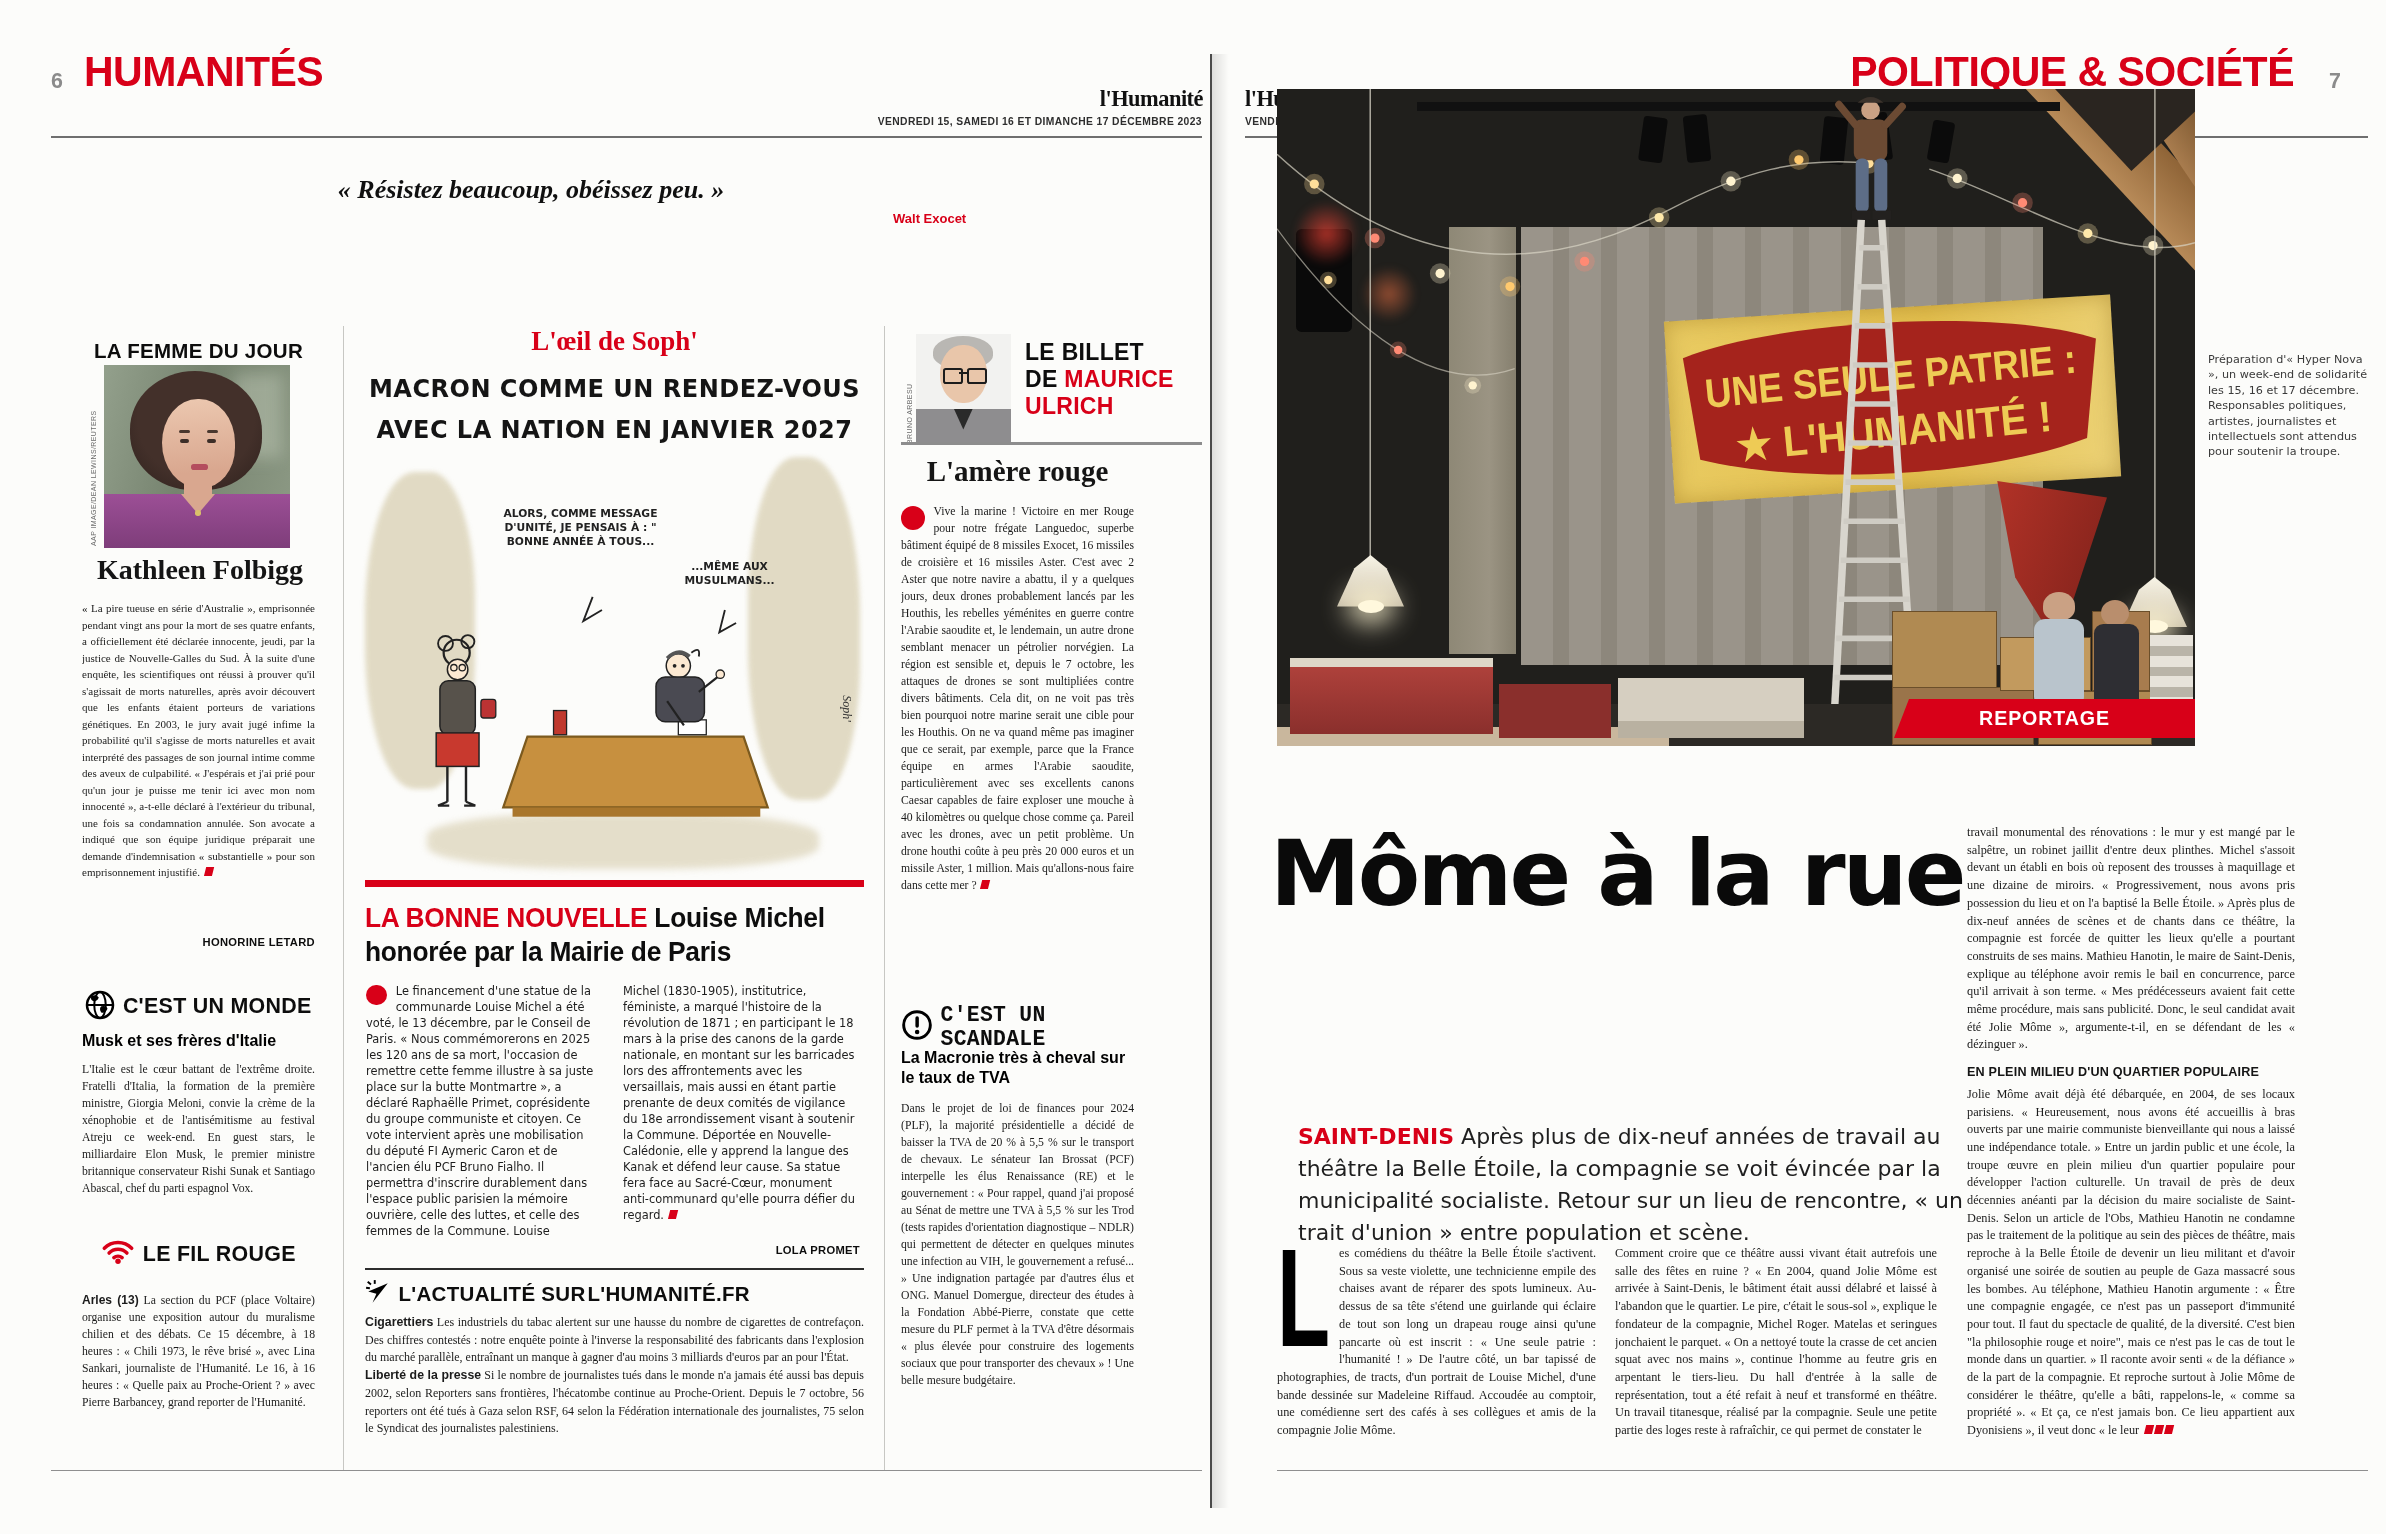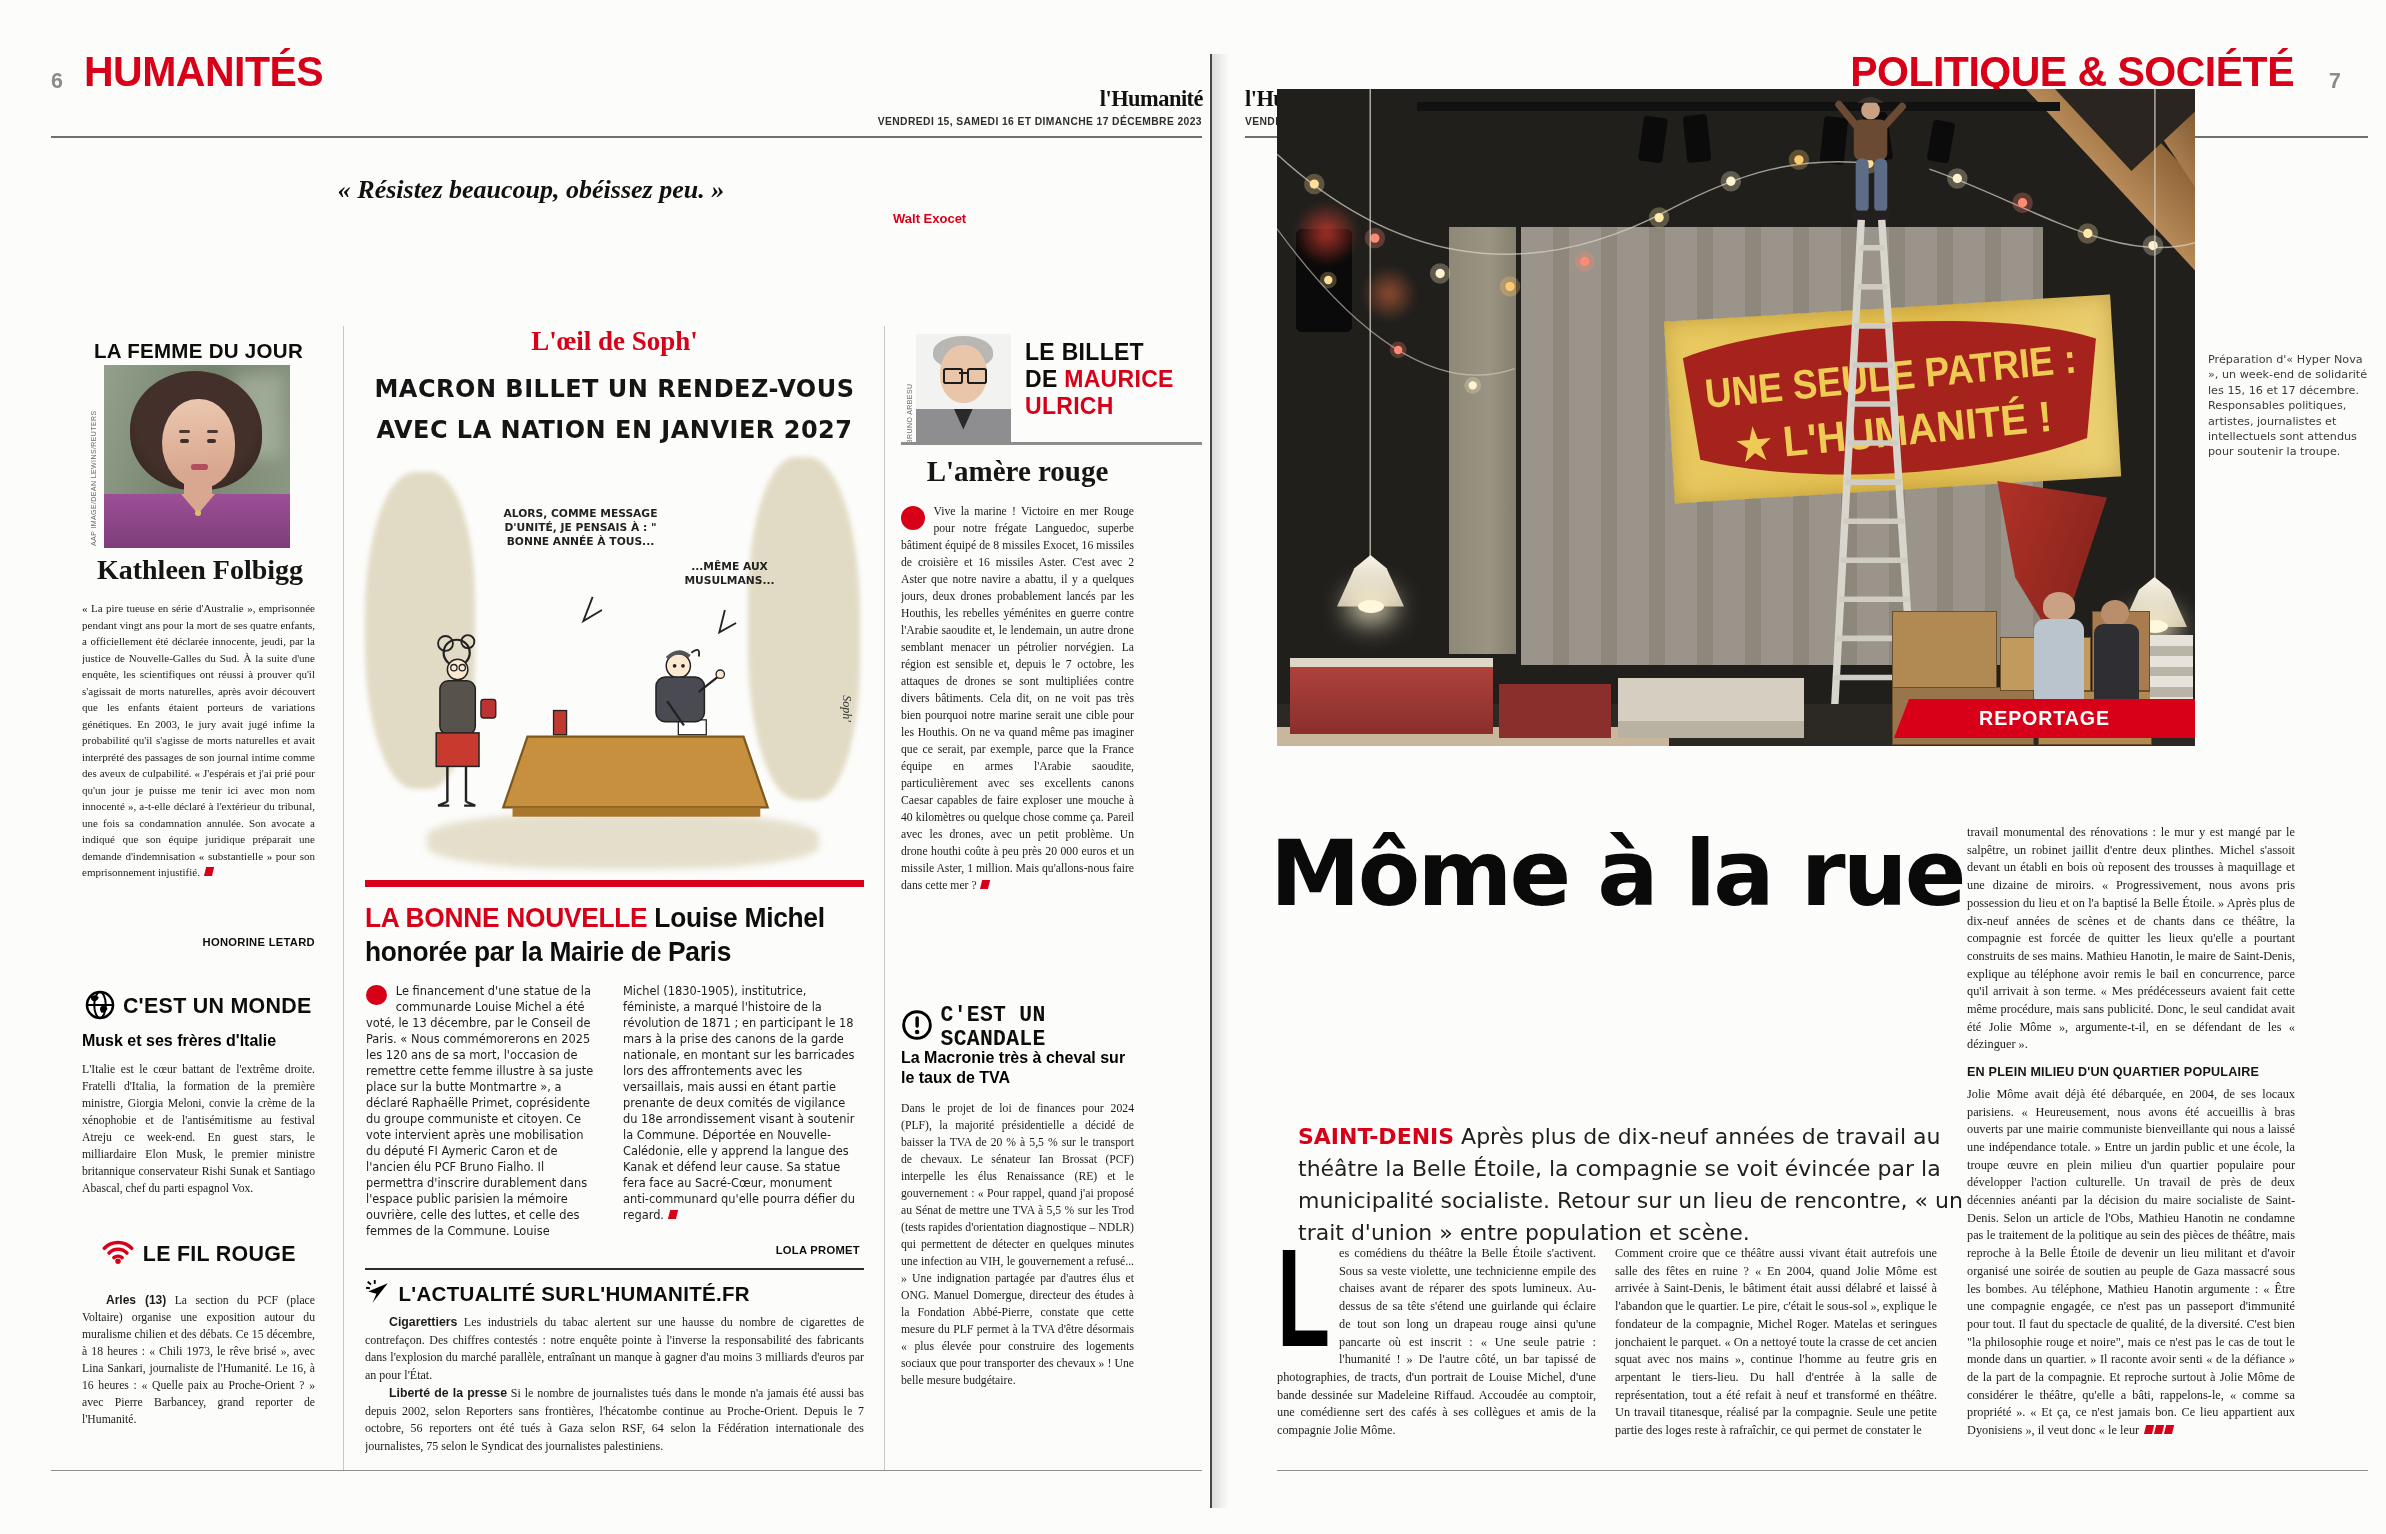--- a/index.html
+++ b/index.html
@@ -14,21 +14,21 @@
   .masthead{font-family:"Liberation Serif",serif;font-weight:900;font-size:22.4px;letter-spacing:-0.5px;color:#111;}
   .dateline{font-weight:700;font-size:10.3px;letter-spacing:0.4px;color:#2e2e2e;}
   .hrule{background:#6f6f6f;height:1.9px;}
   .kick{font-weight:800;letter-spacing:0.3px;color:#0d0d0d;}
   .body{font-family:"Liberation Serif",serif;font-size:11.7px;line-height:17px;text-align:justify;color:#1b1b1b;hyphens:auto;overflow:hidden;}
   .byline{font-weight:800;font-size:11.2px;letter-spacing:0.3px;text-align:right;color:#0d0d0d;}
   .subhead{font-weight:700;font-size:16px;line-height:19.6px;color:#000;}
   .endmark{display:inline-block;width:8.4px;height:9.3px;background:#d80018;transform:skewX(-14deg);margin-left:4.7px;vertical-align:baseline;}
   .vrule{background:#c7c7c3;width:0.9px;}
   .vcredit{writing-mode:vertical-rl;transform:rotate(180deg);font-size:7px;letter-spacing:0.4px;color:#6b6b6b;white-space:nowrap;}
-  .leadin{font-family:"Liberation Sans",sans-serif;font-weight:700;margin-left:24px;}
+  .leadin{font-family:"Liberation Sans",sans-serif;font-weight:700;}
   .bn-bullet{display:inline-block;width:20.5px;height:20.5px;border-radius:50%;background:#d80018;margin:1.9px 9.3px 0 0;float:left;}
   .dropcap{float:left;width:62px;height:114px;font:800 140px/106px "Liberation Sans",sans-serif;color:#000;transform:scaleX(.62);transform-origin:0 0;}
   .bubble{font-family:"DejaVu Sans",sans-serif;font-weight:700;font-size:10.7px;line-height:1.3;text-align:center;color:#222;}
   .pendant{clip-path:polygon(50% 0,74% 22%,100% 86%,0 86%,26% 22%);background:linear-gradient(#f8f4e7,#d4cbb7 70%,#b7ad99);}
 </style>
 </head>
 <body>
 
 <div class="spread">
 
@@ -85,21 +85,21 @@
           <path d="M5.5,11 a9,9 0 0 1 13,0" stroke="#d80018" stroke-width="2.6" fill="none" stroke-linecap="round"></path>
           <path d="M9,14.4 a4.6,4.6 0 0 1 6,0" stroke="#d80018" stroke-width="2.6" fill="none" stroke-linecap="round"></path>
           <circle cx="12" cy="17" r="2" fill="#d80018"></circle>
         </svg></span>
     <span class="kick" style="font-size:21.4px;">LE FIL ROUGE</span>
   </div>
   <p class="abs body" style="left:82px;top:1292px;width:233px;height:163px;margin:0;"><span class="leadin" style="font-size:12px;">Arles (13)</span><span> La section du PCF (place Voltaire) organise une exposition autour du muralisme chilien et des débats. Ce 15 décembre, à 18 heures : « Chili 1973, le rêve brisé », avec Lina Sankari, journaliste de l'Humanité. Le 16, à 16 heures : « Quelle paix au Proche-Orient ? » avec Pierre Barbancey, grand reporter de l'Humanité.</span></p>
 
   <div class="abs serif red" style="left:365px;top:326px;width:499px;text-align:center;font-size:27px;font-weight:700;">L'œil de Soph'</div>
   <div class="abs" style="left:365px;top:369px;width:499px;text-align:center;font-family:'DejaVu Sans',sans-serif;font-weight:800;font-size:24px;line-height:41px;letter-spacing:0.5px;">
-    <div>MACRON BILLET UN RENDEZ-VOUS</div>
+    <div>MACRON COMME UN RENDEZ-VOUS</div>
     <div>AVEC LA NATION EN JANVIER 2027</div>
   </div>
   <div class="abs" style="left:371px;top:459px;width:488px;height:418px;">
     <div class="abs" style="left:-5.6px;top:13px;width:110px;height:317px;background:#ddd5bb;border-radius:45% 40% 42% 45%;opacity:.85;filter:blur(2.8px);"></div>
     <div class="abs" style="left:377px;top:-1.9px;width:112px;height:343px;background:#ddd5bb;border-radius:42% 46% 40% 44%;opacity:.85;filter:blur(2.8px);"></div>
     <div class="abs" style="left:56px;top:354px;width:392px;height:56px;background:#ddd5bb;border-radius:40%;opacity:.75;filter:blur(3.7px);"></div>
     <div class="abs bubble" style="left:121px;top:48px;width:177px;">ALORS, COMME MESSAGE D'UNITÉ, JE PENSAIS À : " BONNE ANNÉE À TOUS...</div>
     <div class="abs bubble" style="left:298px;top:101px;width:121px;">...MÊME AUX MUSULMANS...</div>
     <svg class="abs" style="left:0;top:121px;" width="488" height="289" viewBox="0 0 524 310">
       <path d="M238,18 l-10,26 l20,-12" fill="none" stroke="#222" stroke-width="2"></path>

